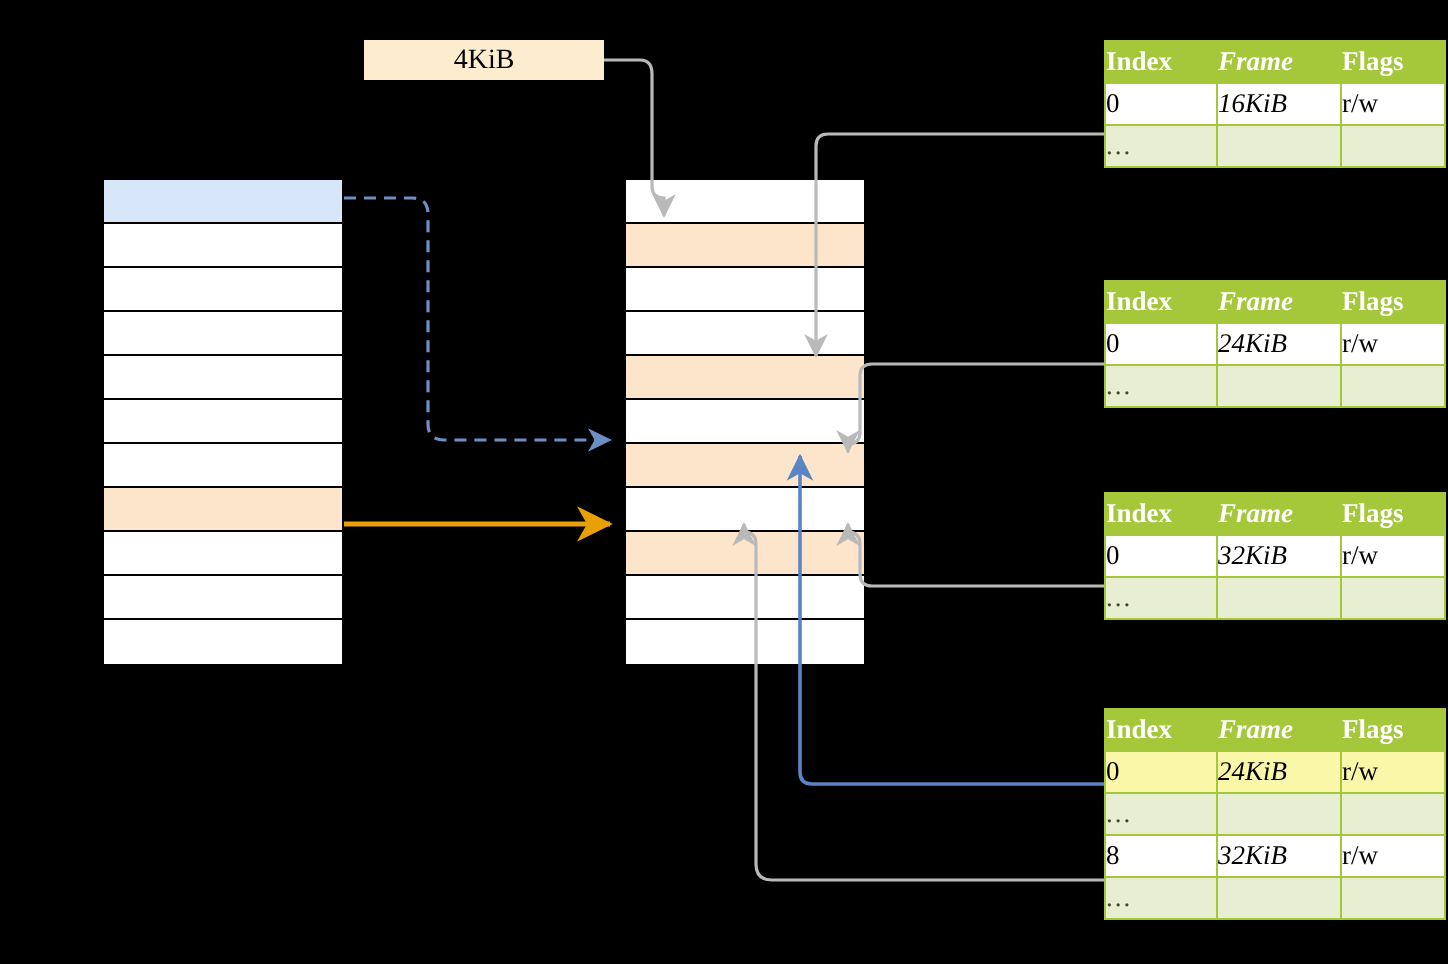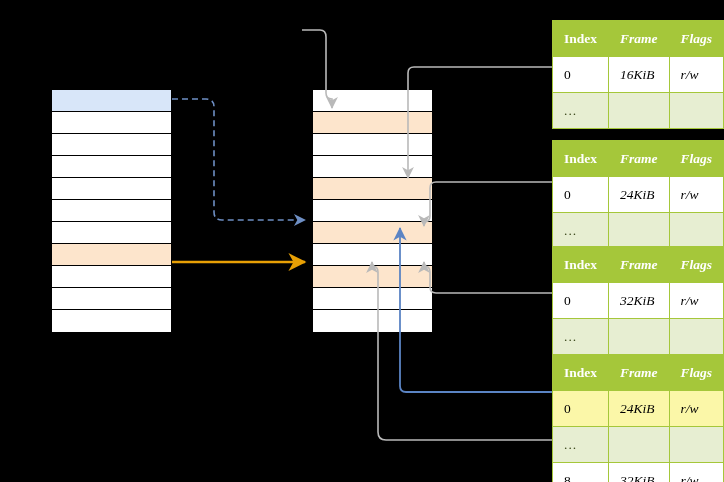--- a/index.html
+++ b/index.html
@@ -63,43 +63,44 @@
     position: absolute;
     border-collapse: collapse;
     table-layout: fixed;
     background: #ffffff;
     border: 1.5px solid #a5c73a;
   }
   .ptable th, .ptable td {
     border: 1px solid #a5c73a;
     box-sizing: border-box;
     font-size: 13.5px;
-    padding: 1px 11px;
-    height: 36px;
+    padding: 1px 0;
+    height: 21px;
     text-align: left;
     white-space: nowrap;
     overflow: hidden;
   }
   .ptable th {
     background: #a5c73a;
     color: #ffffff;
     font-weight: bold;
   }
   .ptable td { background: #ffffff; color: #000000; }
   .ptable tr.ellip td { background: #e7eed2; color: #3d4a1e; letter-spacing: 1px; }
   .ptable td.hl { background: #fbf7a8; }
   .col-index { width: 56px; }
   .col-frame { width: 62px; font-style: italic; }
-  .col-flags { width: 52px; font-style: italic; }
+  .col-flags { width: 52px; }
 </style>
 </head>
 <body>
 
 <div id="stage">
 
+  <div class="sizebox" style="left:182px; top:20px; width:120px; height:20px;">4KiB</div>
 
   <div class="colstack" id="left-stack" style="left:51px; top:89px; width:121px; height:242px;">
       <div class="colcell blue"></div>
       <div class="colcell"></div>
       <div class="colcell"></div>
       <div class="colcell"></div>
       <div class="colcell"></div>
       <div class="colcell"></div>
       <div class="colcell"></div>
       <div class="colcell peach"></div>

